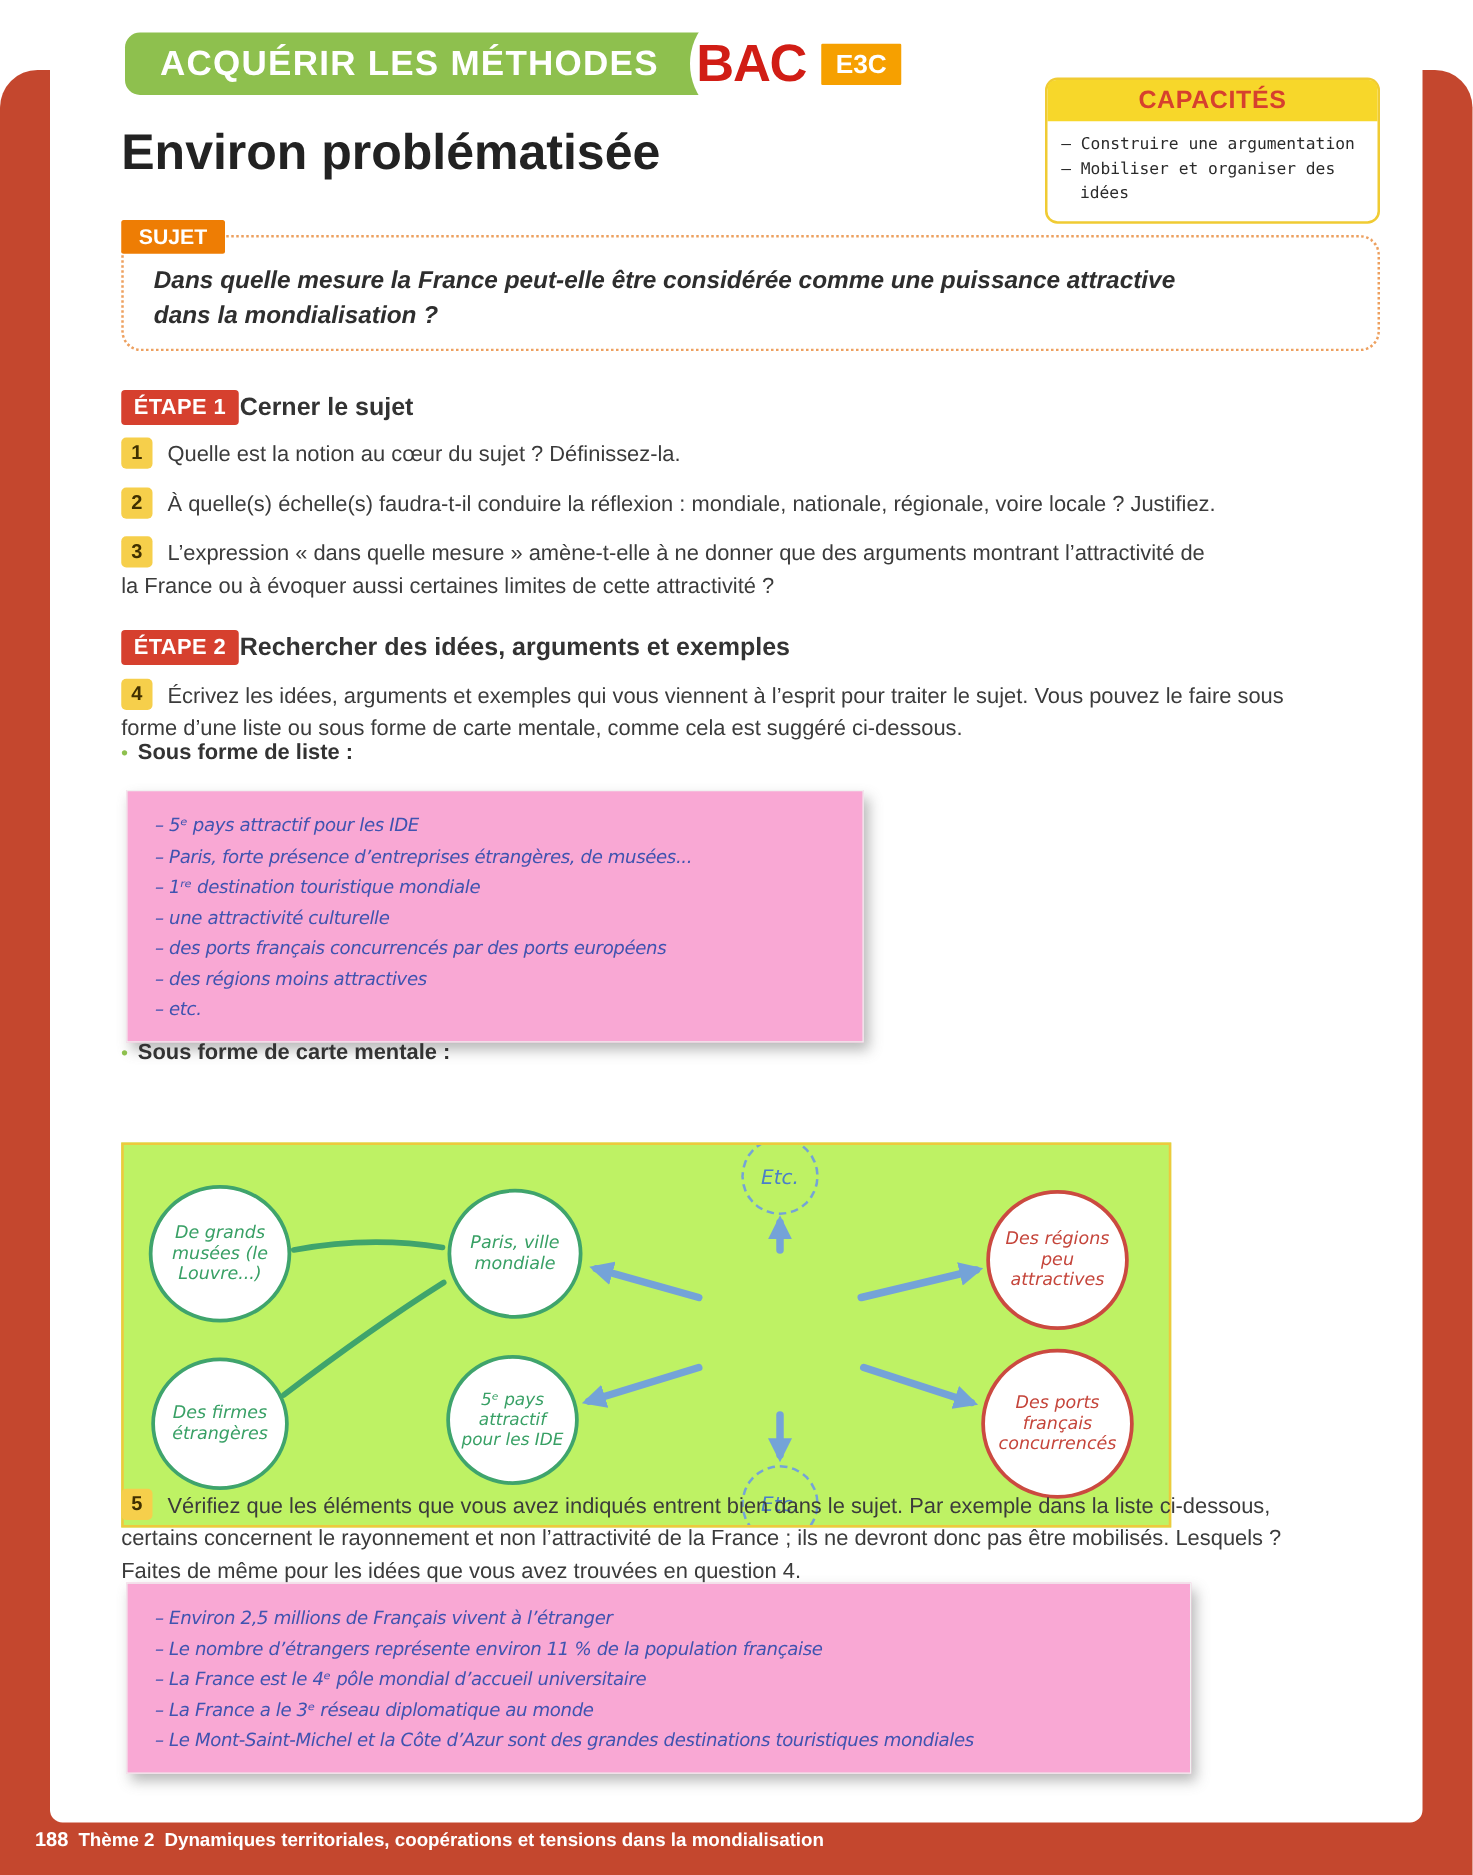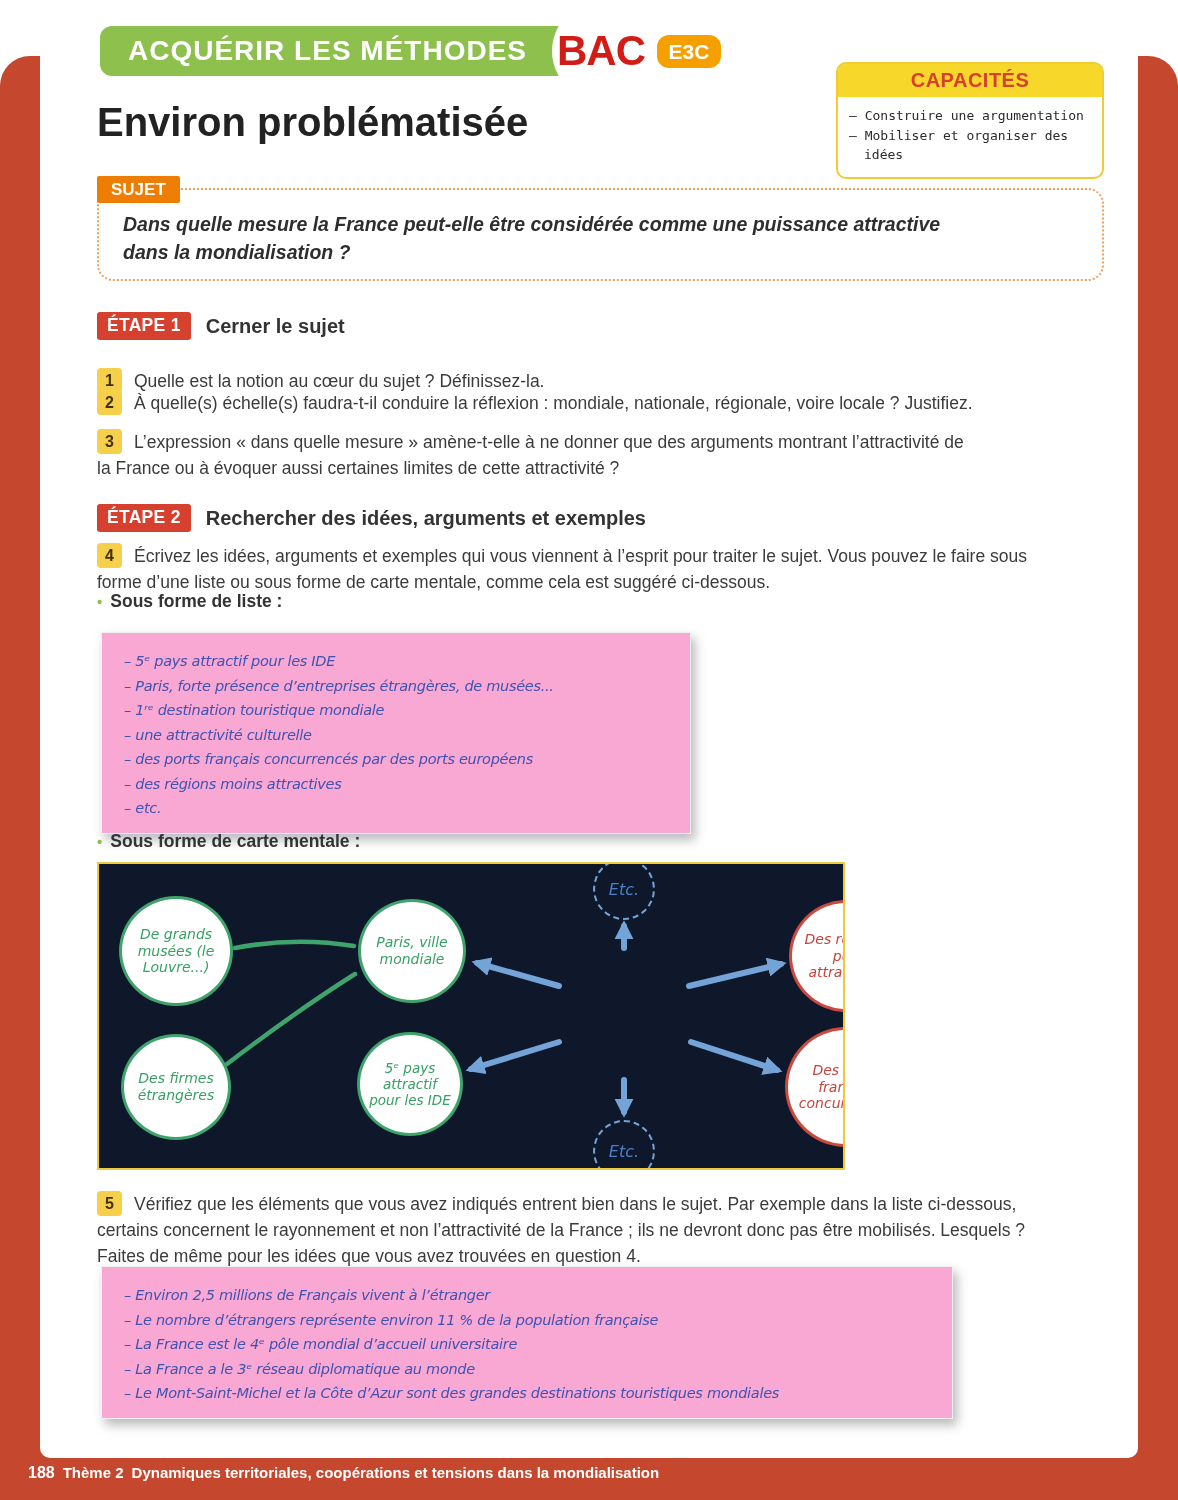--- a/index.html
+++ b/index.html
@@ -21,21 +21,21 @@
   
   .banner { position:absolute; left:60px; top:26px; width:486px; height:50px;
             background:#8ec04e; border-radius:12px; display:flex; align-items:center;
             padding-left:28px; z-index:1; }
   .banner span { color:#fff; font-weight:bold; font-size:28px; letter-spacing:1px; }
   .bac-circle { position:absolute; left:512px; top:2px; width:98px; height:98px;
                 border-radius:50%; background:#fff; display:flex; align-items:center;
                 justify-content:center; z-index:2; }
   .bac-text { color:#d11d15; font-weight:bold; font-size:42px; letter-spacing:-1px; }
   .e3c { position:absolute; left:617px; top:35px; width:64px; height:33px;
-         background:#f6a000; border-radius:12px; display:flex; align-items:center;
+         background:#f6a000; border-radius:1px; display:flex; align-items:center;
          justify-content:center; z-index:1; }
   .e3c span { color:#fff; font-weight:bold; font-size:21px; }
 
   
   .capacites { position:absolute; left:796px; top:62px; width:268px;
                border:2px solid #f0cb33; border-radius:10px; background:#fff; z-index:3; }
   .cap-header { height:33px; background:#f7d72a; border-radius:7px 7px 0 0;
                 color:#d6402e; font-weight:bold; font-size:20px; text-align:center;
                 line-height:33px; letter-spacing:.5px; }
   .cap-body { padding:9px 11px 12px; }
@@ -47,53 +47,53 @@
                 font-weight:bold; color:#222; }
   .sujet-box { position:absolute; left:57px; top:188px; width:1007px; height:93px;
                border:2px dotted #eda05f; border-radius:16px; }
   .sujet-badge { position:absolute; left:-2px; top:-14px; height:27px; background:#ee7d04;
                  color:#fff; font-weight:bold; font-size:17px; line-height:27px;
                  padding:0 14px; border-radius:2px; }
   .sujet-text { padding:20px 24px 0; max-width:900px; font-weight:bold; font-size:19.5px;
                 line-height:1.45; color:#2e2e2e;font-style:italic; }
 
   
-  .etape { position:absolute; left:57px; display:flex; align-items:center; gap:15px; }
+  .etape { position:absolute; left:57px; display:flex; align-items:center; gap:1px; }
   .etape-1 { top:312px; } .etape-2 { top:504px; }
   .etape-badge { background:#d6402e; color:#fff; font-weight:bold; font-size:17.5px;
                  padding:3px 10px 4px; border-radius:3px; letter-spacing:.3px; }
   .etape-title { font-weight:bold; font-size:20px; color:#333; }
 
   
   .question { position:absolute; left:57px; font-size:17.5px; line-height:26px; color:#3b3b3b; }
   .qnum { display:inline-block; width:25px; height:25px; background:#f6cf4b; border-radius:4px;
           text-align:center; line-height:25px; font-weight:bold; font-size:16px;
           color:#403000; margin-right:12px; vertical-align:top; }
-  .q1 { top:350px; width:1010px;margin-top:18px; }
+  .q1 { top:350px; width:1010px; }
   .q2 { top:390px; width:1020px; }
   .q3 { top:429px; width:884px; }
   .q4 { top:543px; width:952px; }
   .q5 { top:1191px; width:962px; }
 
   
   .sub-label { position:absolute; left:57px; font-size:17.5px; font-weight:bold; color:#333; }
   .sub-label .dot { color:#8ec04e; margin-right:8px; font-size:15px; }
   .label-liste { top:591px; } .label-carte { top:831px; }
 
   
   .hand-card { position:absolute; background:#f9a8d4; border:1px solid #f1f1f1;
                box-shadow:4px 6px 10px rgba(100,100,100,.45); padding:16px 22px 12px; }
   .card-1 { left:61px; top:632px; width:590px; }
   .card-2 { left:61px; top:1266px; width:852px; }
   .hand-line { font-family:"DejaVu Sans", sans-serif; font-style:italic; font-size:14.5px;
                letter-spacing:-.3px; line-height:24.5px; color:#3f53b0; white-space:nowrap; }
 
   
-  .mindmap { position:absolute; left:57px; top:862px; width:748px; height:308px;
-             border:2px solid #eec93d; background:#0f172a; overflow:hidden; }
+  .mindmap { position:absolute; left:57px; top:914px; width:840px; height:308px;
+             border:2px solid #eec93d; background:#bef264; overflow:hidden; }
   .mm-svg { position:absolute; left:0; top:0; width:836px; height:304px; }
   .arrow { stroke:#74a3d8; stroke-width:6; fill:none; marker-end:url(#ah); stroke-linecap:round; }
   .glink { stroke:#3fa46c; stroke-width:4.5; fill:none; stroke-linecap:round; }
   .mm-node { position:absolute; border-radius:50%; display:flex; align-items:center;
              justify-content:center; text-align:center; background:#fff;
              font-family:"DejaVu Sans", sans-serif; font-style:italic; padding:6px; }
   .mm-center { left:453px; top:86px; width:148px; height:128px; border:4px solid #74a3d8;
                color:#4a7fc9; font-size:18.5px; font-weight:bold; line-height:1.2; padding:4px; }
   .mm-etc { border:2.5px dashed #74a3d8; color:#4a7fc9; font-size:16px; background:transparent; }
   .mm-etc-top { left:494px; top:-6px; width:62px; height:62px; }

